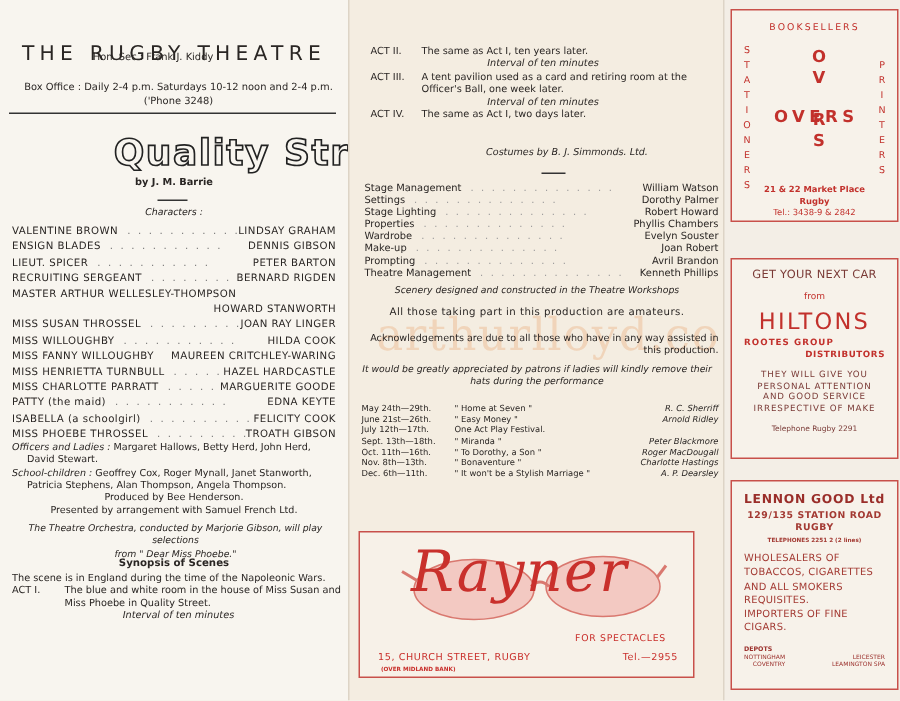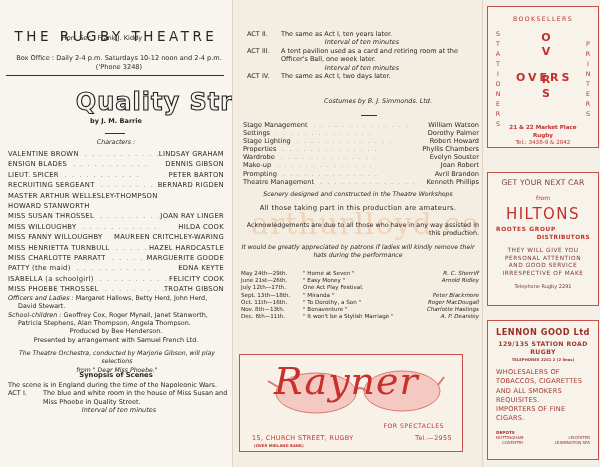--- a/index.html
+++ b/index.html
@@ -115,21 +115,21 @@
         <span>PETER BARTON</span>
       </div>
     <div class="castrow">
         <span>RECRUITING SERGEANT</span>
         <span class="dots">...........</span>
         <span>BERNARD RIGDEN</span>
       </div>
     <div class="castrow">
         <span>MASTER ARTHUR WELLESLEY-THOMPSON</span>
       </div>
-    <div class="castrow" style="justify-content:flex-start">
+    <div class="castrow" style="justify-content:flex-end">
         <span>HOWARD STANWORTH</span>
       </div>
     <div class="castrow">
         <span>MISS SUSAN THROSSEL</span>
         <span class="dots">...........</span>
         <span>JOAN RAY LINGER</span>
       </div>
     <div class="castrow">
         <span>MISS WILLOUGHBY</span>
         <span class="dots">...........</span>

